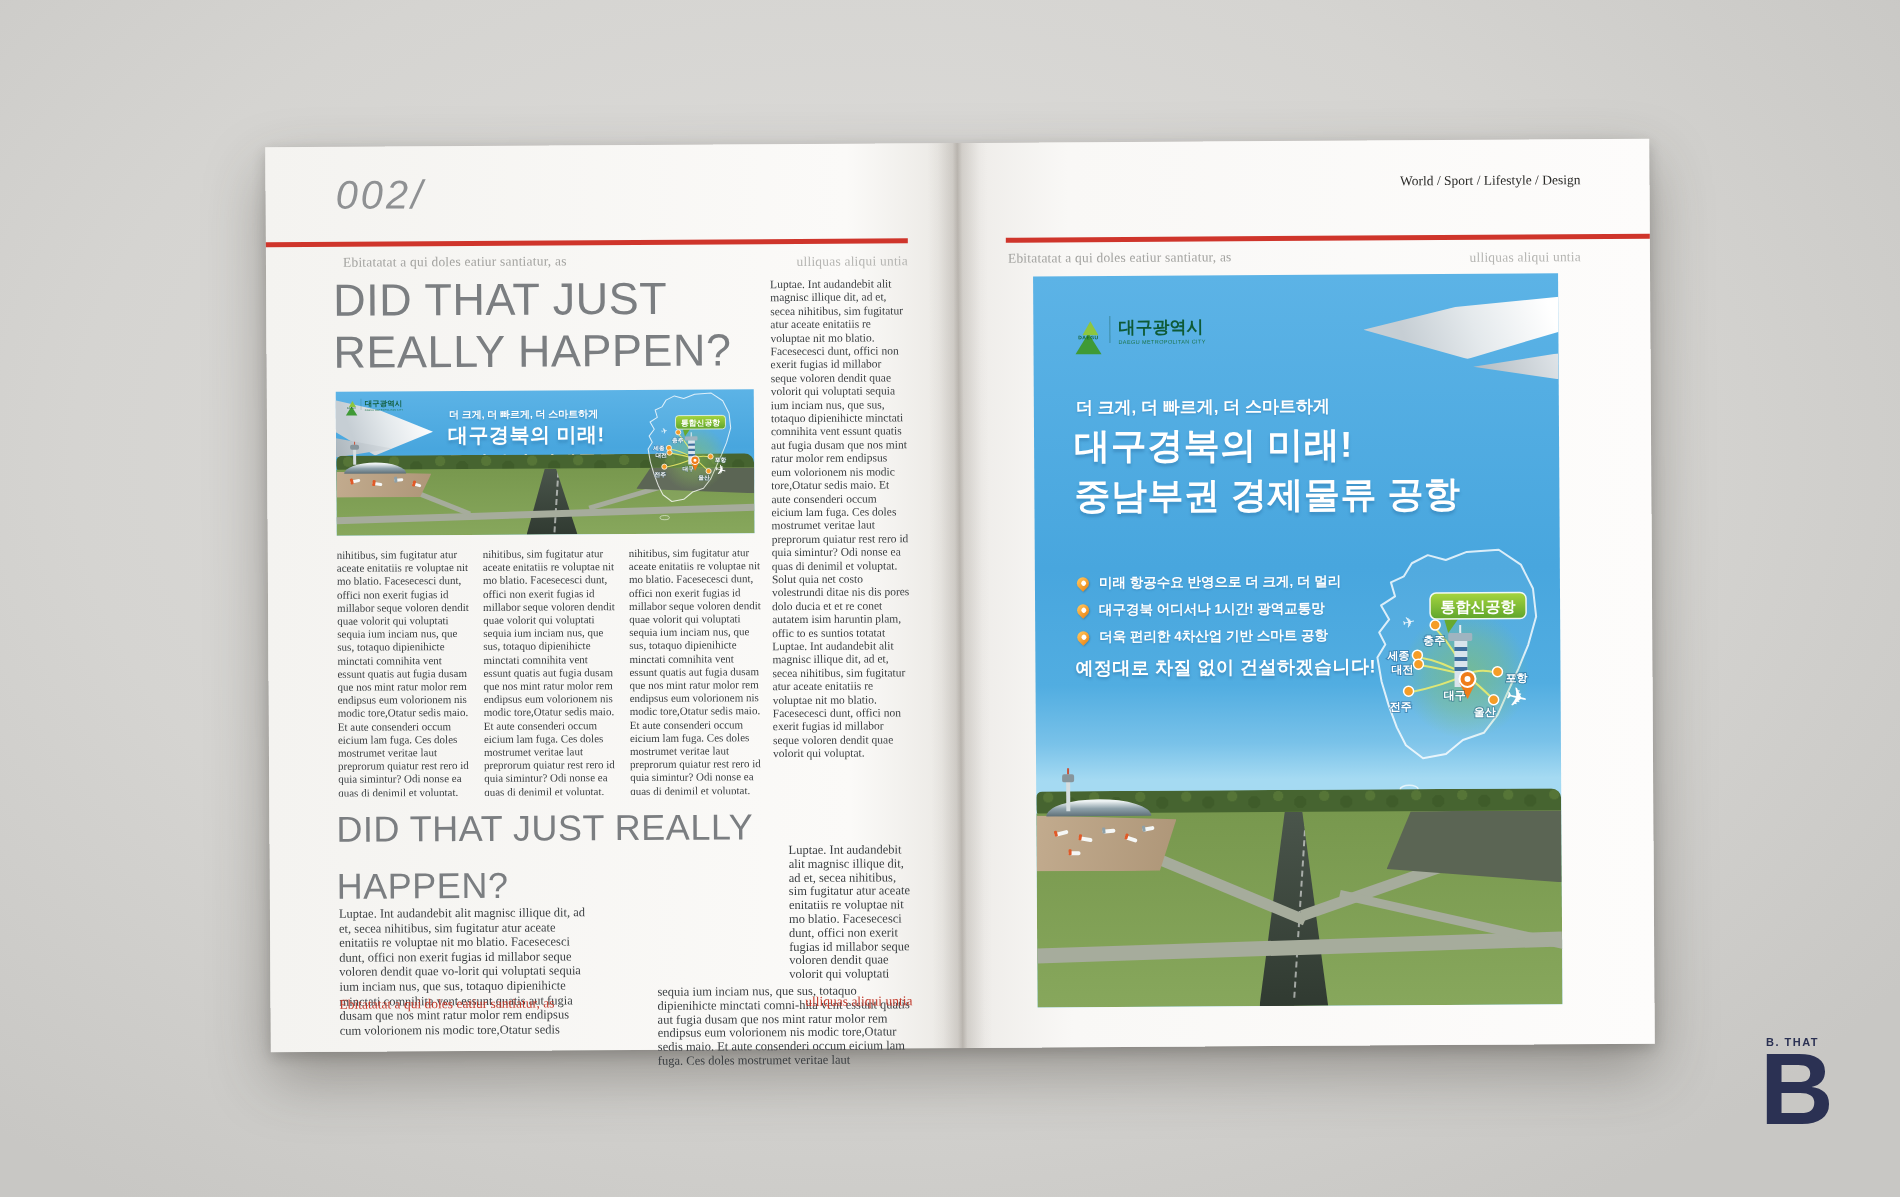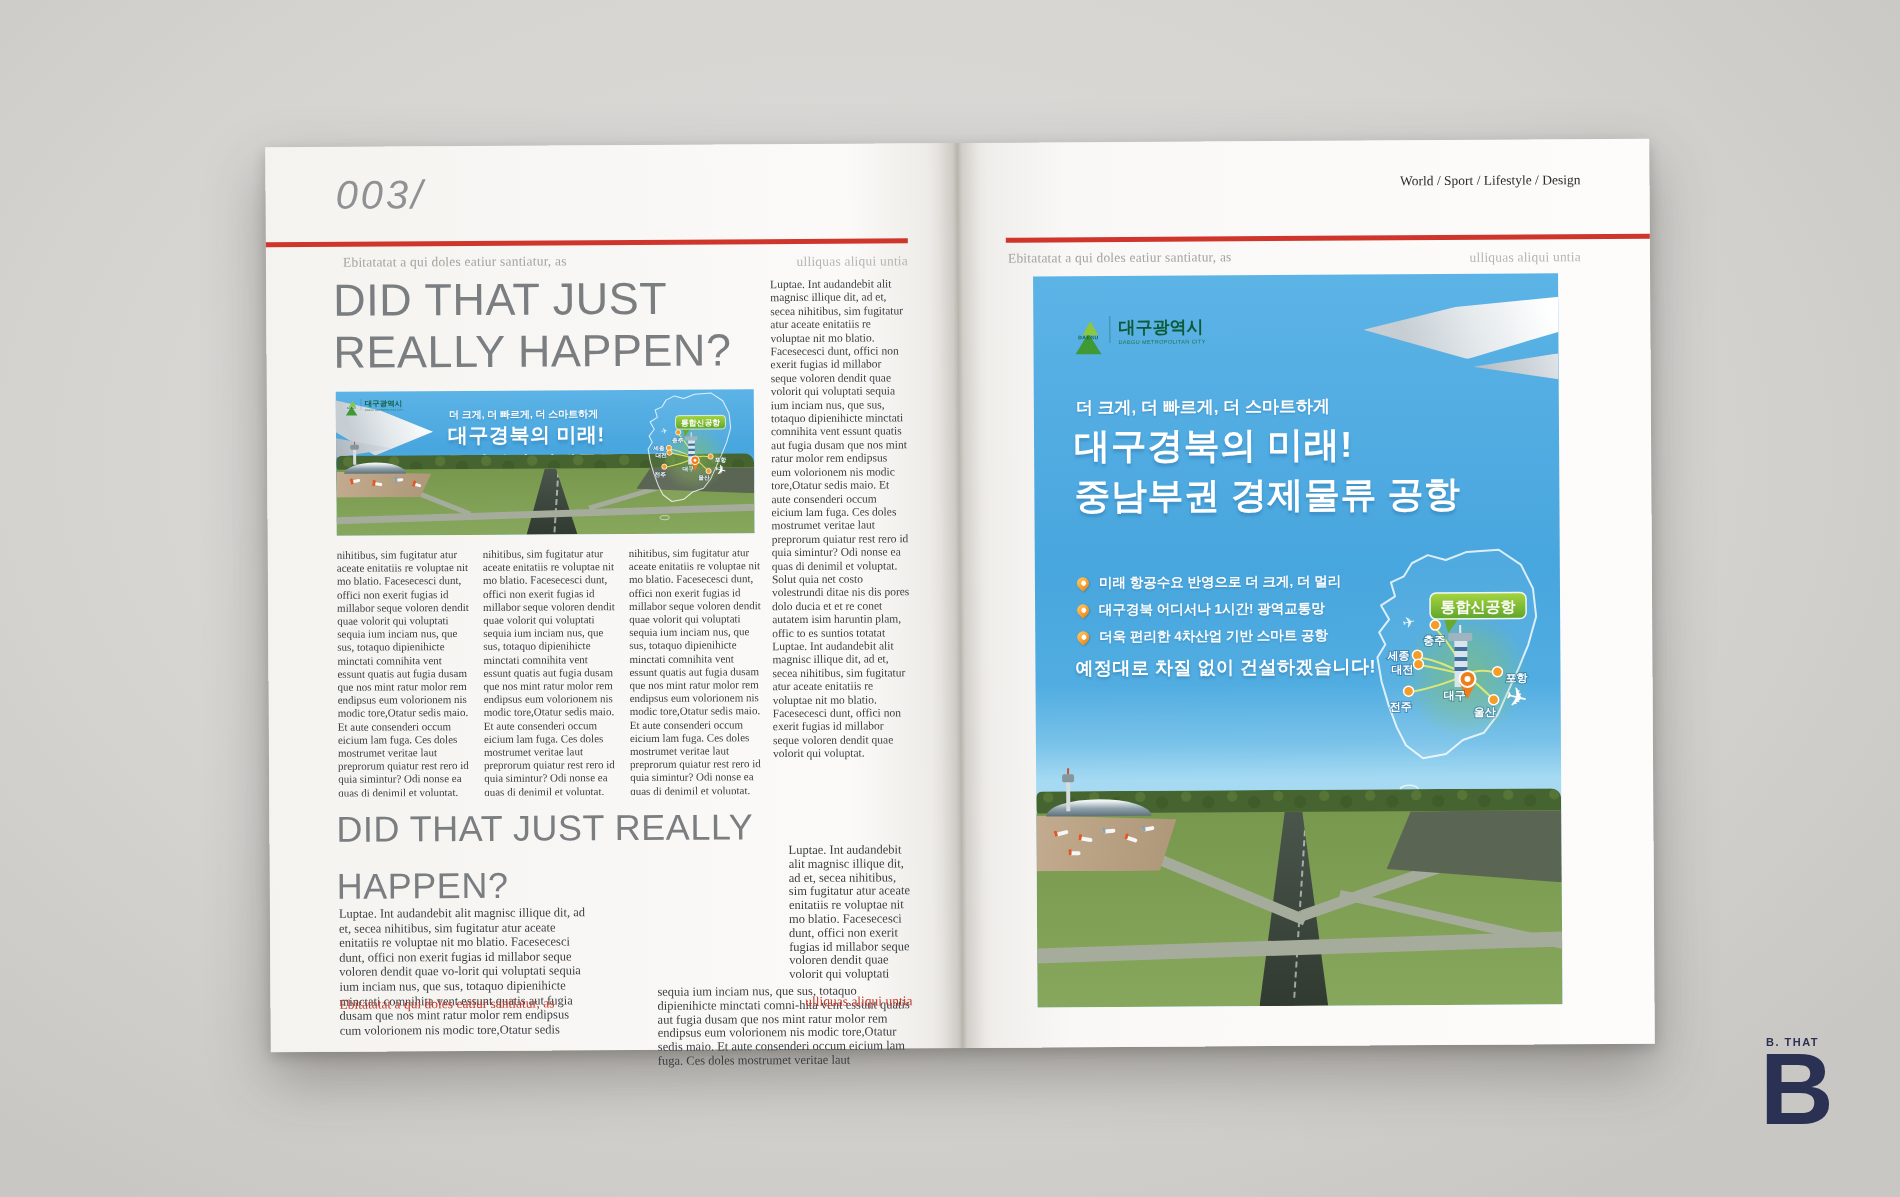--- a/index.html
+++ b/index.html
@@ -72,21 +72,21 @@
   
   .brand-label{position:absolute;font-weight:bold;font-size:11px;letter-spacing:1.5px;color:#2b3153;}
   .brand-mark{position:absolute;font-weight:bold;font-size:102px;line-height:.82;color:#2b3153;font-family:"Liberation Sans",sans-serif;}
 </style>
 </head>
 <body>
 
 <div class="stage">
   <div class="spread">
 
-    <div class="folio" style="left:70px;top:28px;">003/</div>
+    <div class="folio" style="left:70px;top:28px;">002/</div>
     <div class="redline" style="left:0;top:95px;width:642px;"></div>
     <div class="kicker" style="left:77px;top:108px;">Ebitatatat a qui doles eatiur santiatur, as</div>
     <div class="kicker" style="left:432px;top:110px;width:210px;text-align:right;color:#b5b5b2;">ulliquas aliqui untia</div>
 
     <div class="headline" style="left:67px;top:128px;font-size:45px;line-height:52px;">
       <div>DID THAT JUST</div>
       <div>REALLY HAPPEN?</div>
     </div>
 
     <div class="ad" style="left:69px;top:245px;width:418px;height:144px;">

